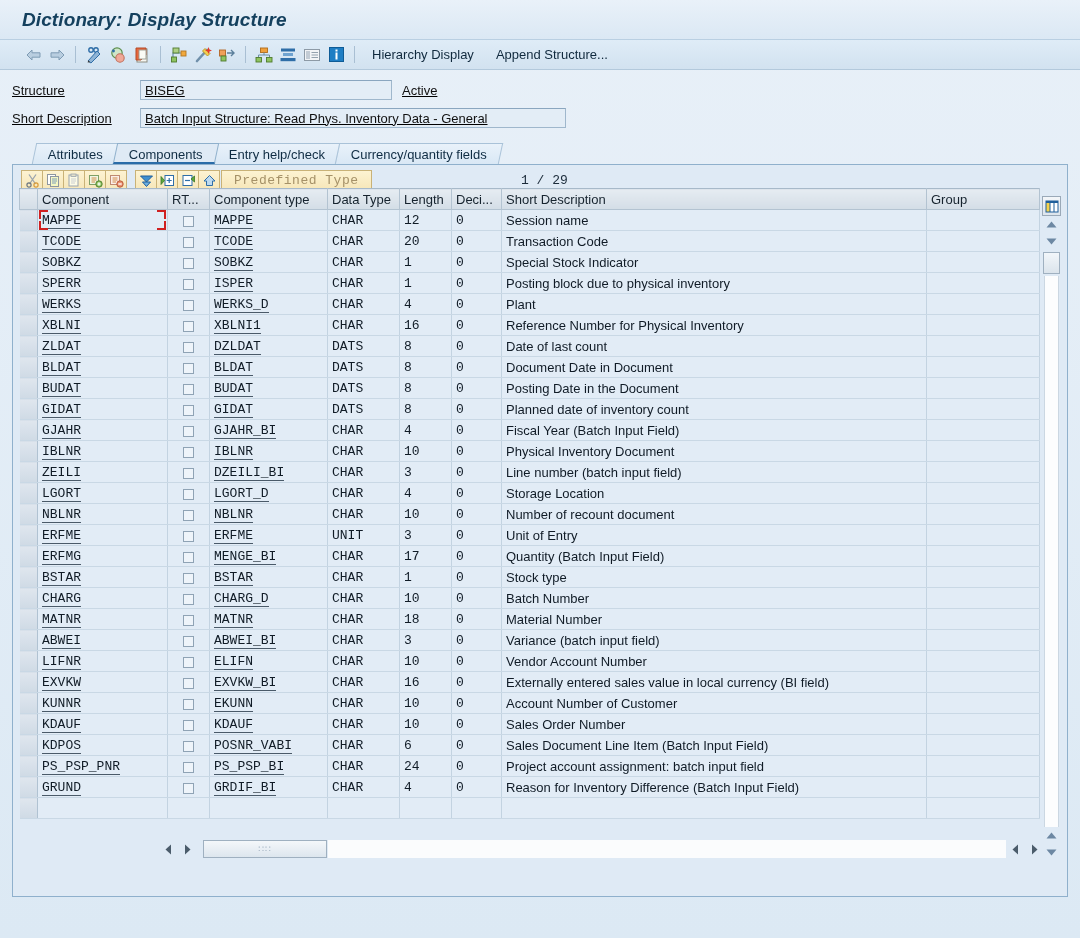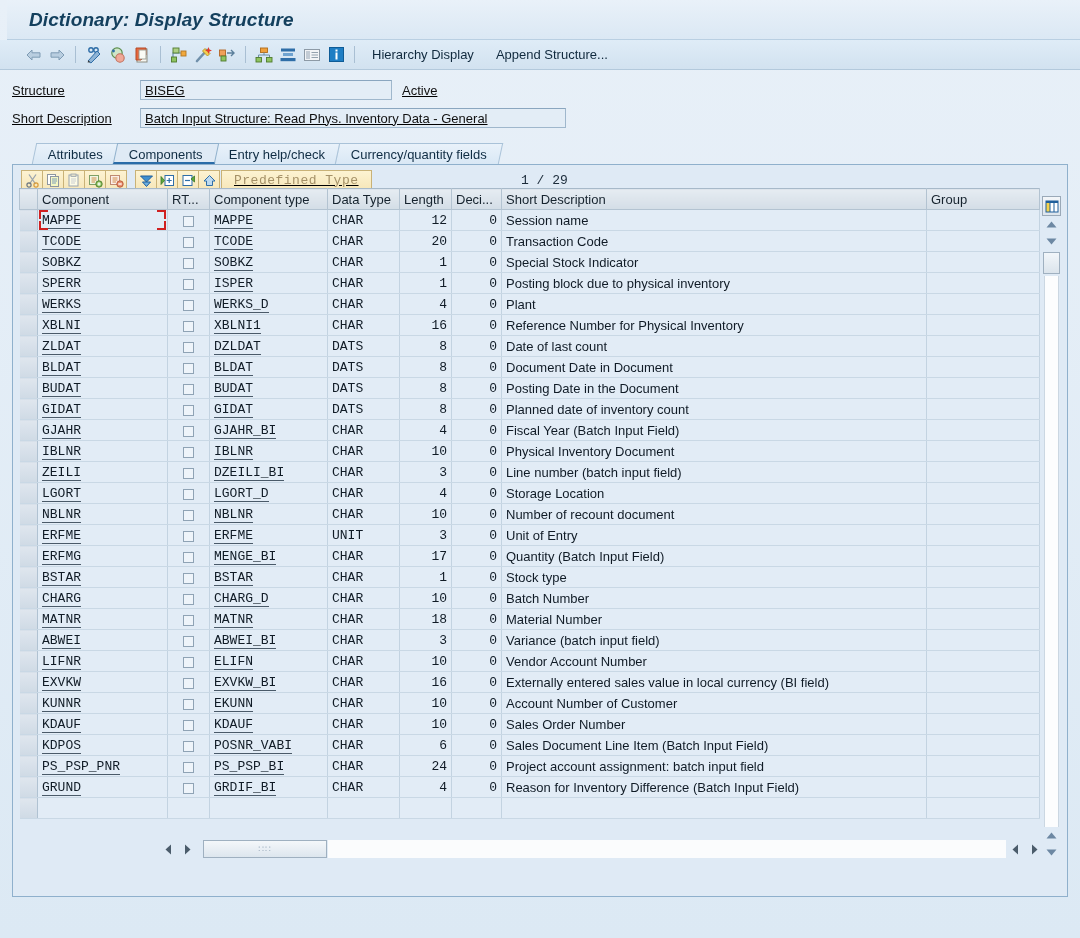--- a/index.html
+++ b/index.html
@@ -27,21 +27,20 @@
 
   
   .titlebar {
     height: 40px;
     background: linear-gradient(180deg, #e9f1f9 0%, #dbe8f4 100%);
     border-bottom: 1px solid #b9cfe2;
     display: flex;
     align-items: center;
     padding-left: 22px;
     box-sizing: border-box;
-    margin-left: 7px;
   }
   .title-text {
     font-size: 19px;
     font-weight: bold;
     font-style: italic;
     color: #14405e;
     letter-spacing: 0.1px;
   }
 
   
@@ -148,21 +147,20 @@
   }
 
   
   .panel {
     margin: 0 12px 0 12px;
     height: 733px;
     background: #dfeaf5;
     border: 1px solid #8fb0cc;
     box-sizing: border-box;
     position: relative;
-    text-decoration: underline;
   }
 
   
   .gridtoolbar {
     height: 30px;
     display: flex;
     align-items: center;
     padding-left: 8px;
     box-sizing: border-box;
     position: relative;
@@ -248,21 +246,21 @@
   }
   td.mono {
     font-family: "Liberation Mono", monospace;
     font-size: 13px;
   }
   td.mono .u {
     border-bottom: 1px solid #4a5a69;
     padding-bottom: 0px;
   }
   td.num {
-    text-align: right;
+    text-align: left;
     font-family: "Liberation Mono", monospace;
     padding-right: 6px;
   }
   td.chk { text-align: center; padding: 0; }
   .cbox {
     width: 11px;
     height: 11px;
     border: 1px solid #8fa3b5;
     background: #eef4fa;
     display: inline-block;

